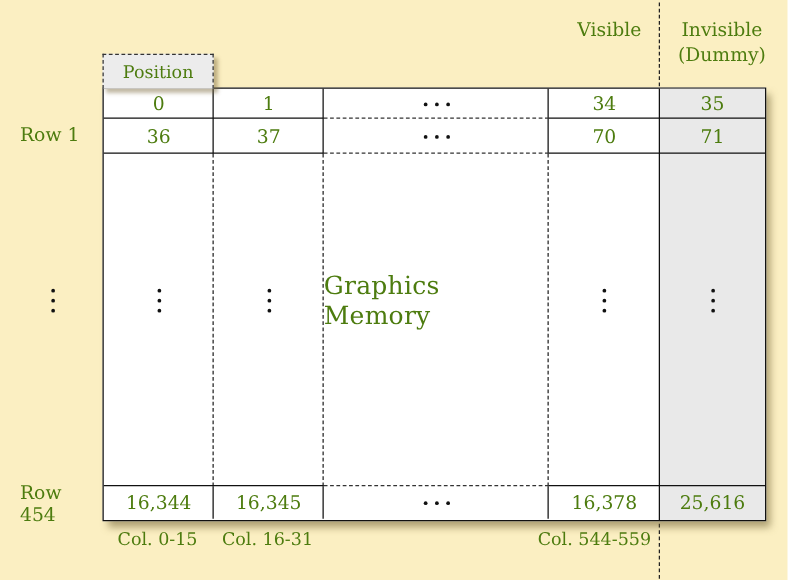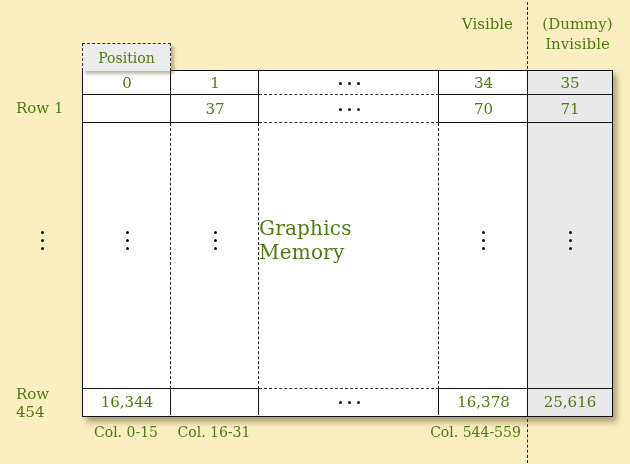--- a/index.html
+++ b/index.html
@@ -76,22 +76,22 @@
   .collbl-1{left:170px;width:88px;}
   .collbl-34{left:428px;width:95px;}
 </style>
 </head>
 <body>
 
 <div class="figure">
 
   <div class="lbl visible-lbl">Visible</div>
   <div class="lbl invisible-lbl">
+    <div>Invisible</div>
     <div>(Dummy)</div>
-    <div>Invisible</div>
   </div>
   <div class="vdash divider-top"></div>
   <div class="vdash divider-bottom"></div>
 
   <div class="pos-tab">Position</div>
 
   <div class="row-lbl rowlbl-1">Row 1</div>
   <div class="row-lbl rowlbl-454">Row 454</div>
   <div class="margin-dots vdots">
     <i></i>
@@ -127,20 +127,21 @@
     <div class="cell c0 r0">0</div>
     <div class="cell c1 r0">1</div>
     <div class="cell cE r0 hdots">
       <i></i>
         <i></i>
         <i></i>
     </div>
     <div class="cell c2 r0">34</div>
     <div class="cell c3 r0">35</div>
 
+    <div class="cell c0 r1">36</div>
     <div class="cell c1 r1">37</div>
     <div class="cell cE r1 hdots">
       <i></i>
         <i></i>
         <i></i>
     </div>
     <div class="cell c2 r1">70</div>
     <div class="cell c3 r1">71</div>
 
     <div class="cell c0 rM">
@@ -167,20 +168,21 @@
     </div>
     <div class="cell c3 rM">
       <span class="vdots">
           <i></i>
           <i></i>
           <i></i>
         </span>
     </div>
 
     <div class="cell c0 r454">16,344</div>
+    <div class="cell c1 r454">16,345</div>
     <div class="cell cE r454 hdots">
       <i></i>
         <i></i>
         <i></i>
     </div>
     <div class="cell c2 r454">16,378</div>
     <div class="cell c3 r454">25,616</div>
   </div>
 
   <div class="col-lbl collbl-0">Col. 0-15</div>

